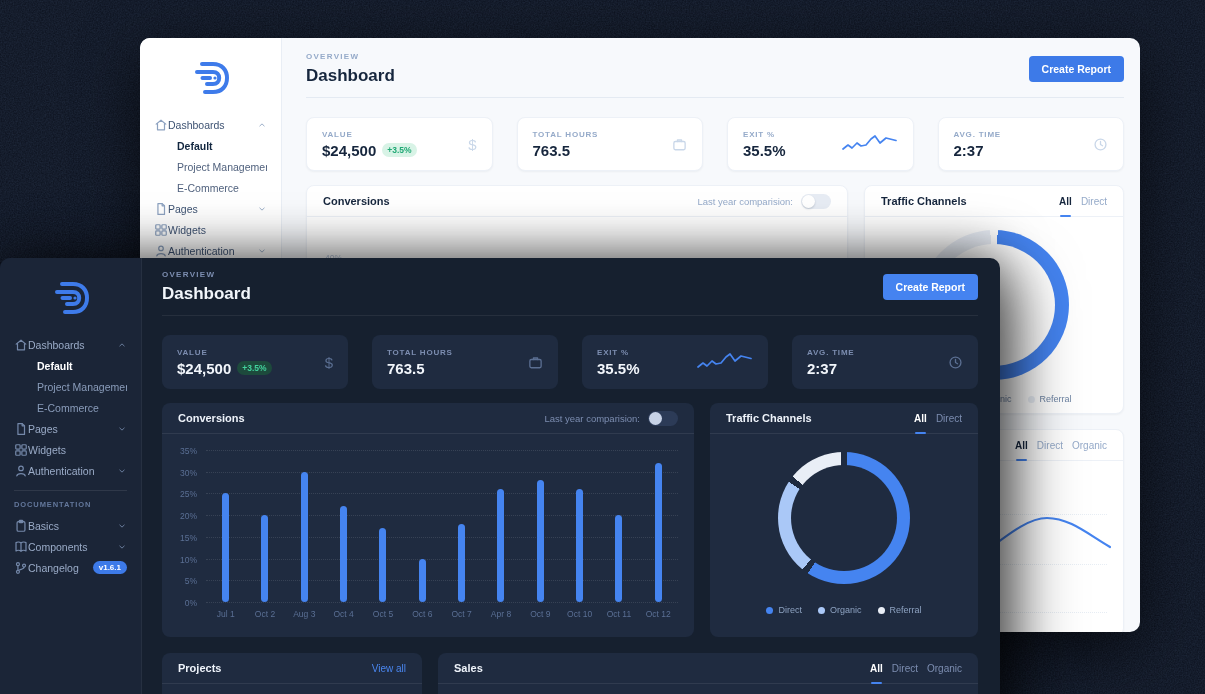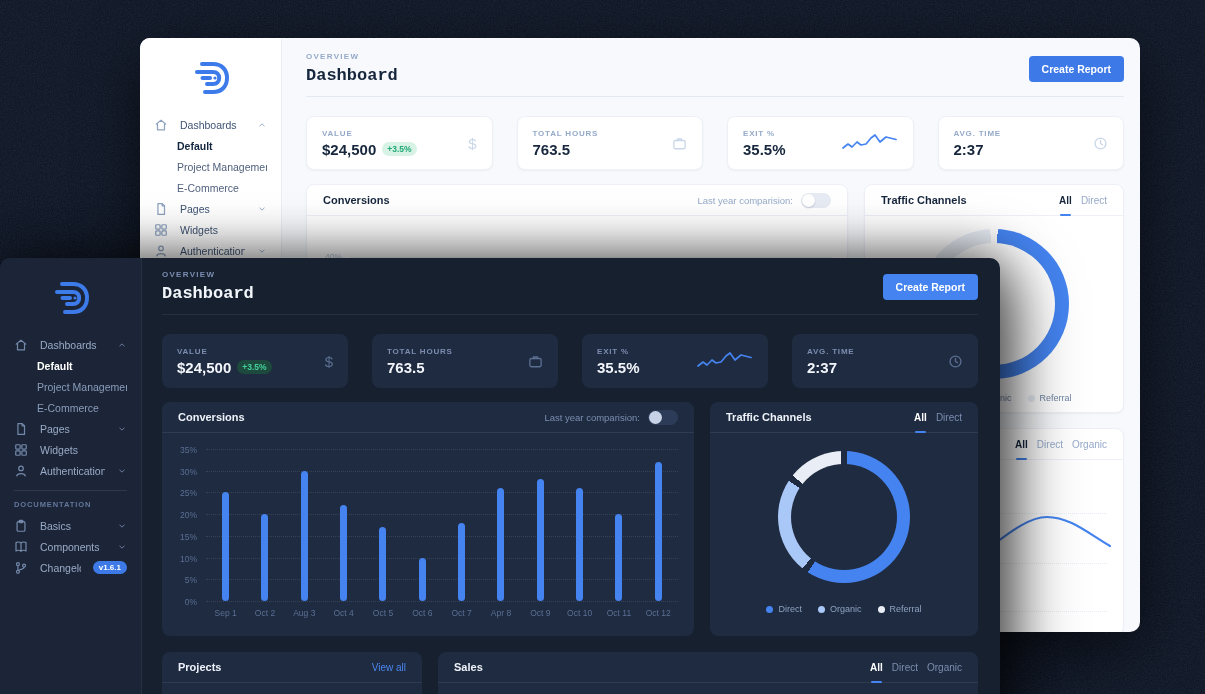--- a/index.html
+++ b/index.html
@@ -14,21 +14,21 @@
   .win.light{left:140px;top:38px;width:1000px;height:594px;background:#f7f9fc;z-index:1;
              box-shadow:0 18px 60px rgba(0,0,0,.6);}
   .win.dark{left:0;top:258px;width:1000px;height:480px;background:#16202f;z-index:2;
             border-radius:10px 10px 0 0;box-shadow:0 -6px 50px rgba(0,0,0,.55),20px 20px 60px rgba(0,0,0,.5);}
 
   
   .side{width:142px;flex:none;padding-top:12px;}
   .light .side{background:#fff;border-right:1px solid #e9eef5;}
   .dark  .side{background:#1b2537;border-right:1px solid rgba(255,255,255,.05);}
   .logo{display:flex;justify-content:center;margin:8px 0 16px;}
-  .side-item{display:flex;align-items:center;gap:12px;padding:0 14px;height:21px;font-size:10.5px;cursor:pointer;}
+  .side-item{display:flex;align-items:center;gap:0;padding:0 14px;height:21px;font-size:10.5px;cursor:pointer;}
   .side-item .si{width:14px;height:14px;flex:none;display:flex;align-items:center;}
   .side-item .lbl{flex:1;white-space:nowrap;overflow:hidden;}
   .side-item.sub{padding-left:37px;}
   .chev{width:10px;height:10px;display:flex;align-items:center;}
   .light .side-item{color:#3e5373;}
   .light .side-item .si,.light .chev{color:#8da2c0;}
   .light .side-item.sub{color:#50617d;}
   .light .side-item.active{color:#12263f;font-weight:bold;}
   .dark .side-item{color:#9aabc7;}
   .dark .side-item .si,.dark .chev{color:#7488a9;}
@@ -43,21 +43,21 @@
   .vbadge{font-size:8px;font-weight:bold;color:#fff;background:#3d7ae8;border-radius:8px;padding:2px 6px;}
 
   
   .main{flex:1;min-width:0;position:relative;}
   .light .main{padding:14px 16px 0 24px;}
   .dark  .main{padding:12px 22px 0 20px;}
   .phead{display:flex;justify-content:space-between;align-items:flex-start;}
   .eyebrow{font-size:8px;font-weight:bold;letter-spacing:.16em;}
   .light .eyebrow{color:#95aac9;}
   .dark  .eyebrow{color:#7c8db0;}
-  .ptitle{font-size:17px;font-weight:bold;margin-top:5px;font-family:Liberation Mono, monospace;}
+  .ptitle{font-size:17px;font-weight:bold;margin-top:5px;}
   .light .ptitle{color:#16263d;}
   .dark  .ptitle{color:#f2f6fb;}
   .btn{border:none;border-radius:4px;padding:7px 13px;font-size:10.5px;font-weight:bold;color:#fff;
        cursor:pointer;font-family:inherit;margin-top:4px;}
   .light .btn{background:#3d7ae8;}
   .dark  .btn{background:#4583f0;}
   .hr{height:1px;margin-top:11px;}
   .light .hr{background:#e4eaf2;}
   .dark  .hr{background:rgba(255,255,255,.07);}
 
@@ -681,21 +681,21 @@
                   </div>
                   <div class="barslot">
                     <div class="bar" style="height: 57.1429%;"></div>
                   </div>
                   <div class="barslot">
                     <div class="bar" style="height: 91.4286%;"></div>
                   </div>
                 </div>
               </div>
               <div class="xrow">
-                <span class="xlab">Sep 1</span>
+                <span class="xlab">Jul 1</span>
                 <span class="xlab">Oct 2</span>
                 <span class="xlab">Aug 3</span>
                 <span class="xlab">Oct 4</span>
                 <span class="xlab">Oct 5</span>
                 <span class="xlab">Oct 6</span>
                 <span class="xlab">Oct 7</span>
                 <span class="xlab">Apr 8</span>
                 <span class="xlab">Oct 9</span>
                 <span class="xlab">Oct 10</span>
                 <span class="xlab">Oct 11</span>

